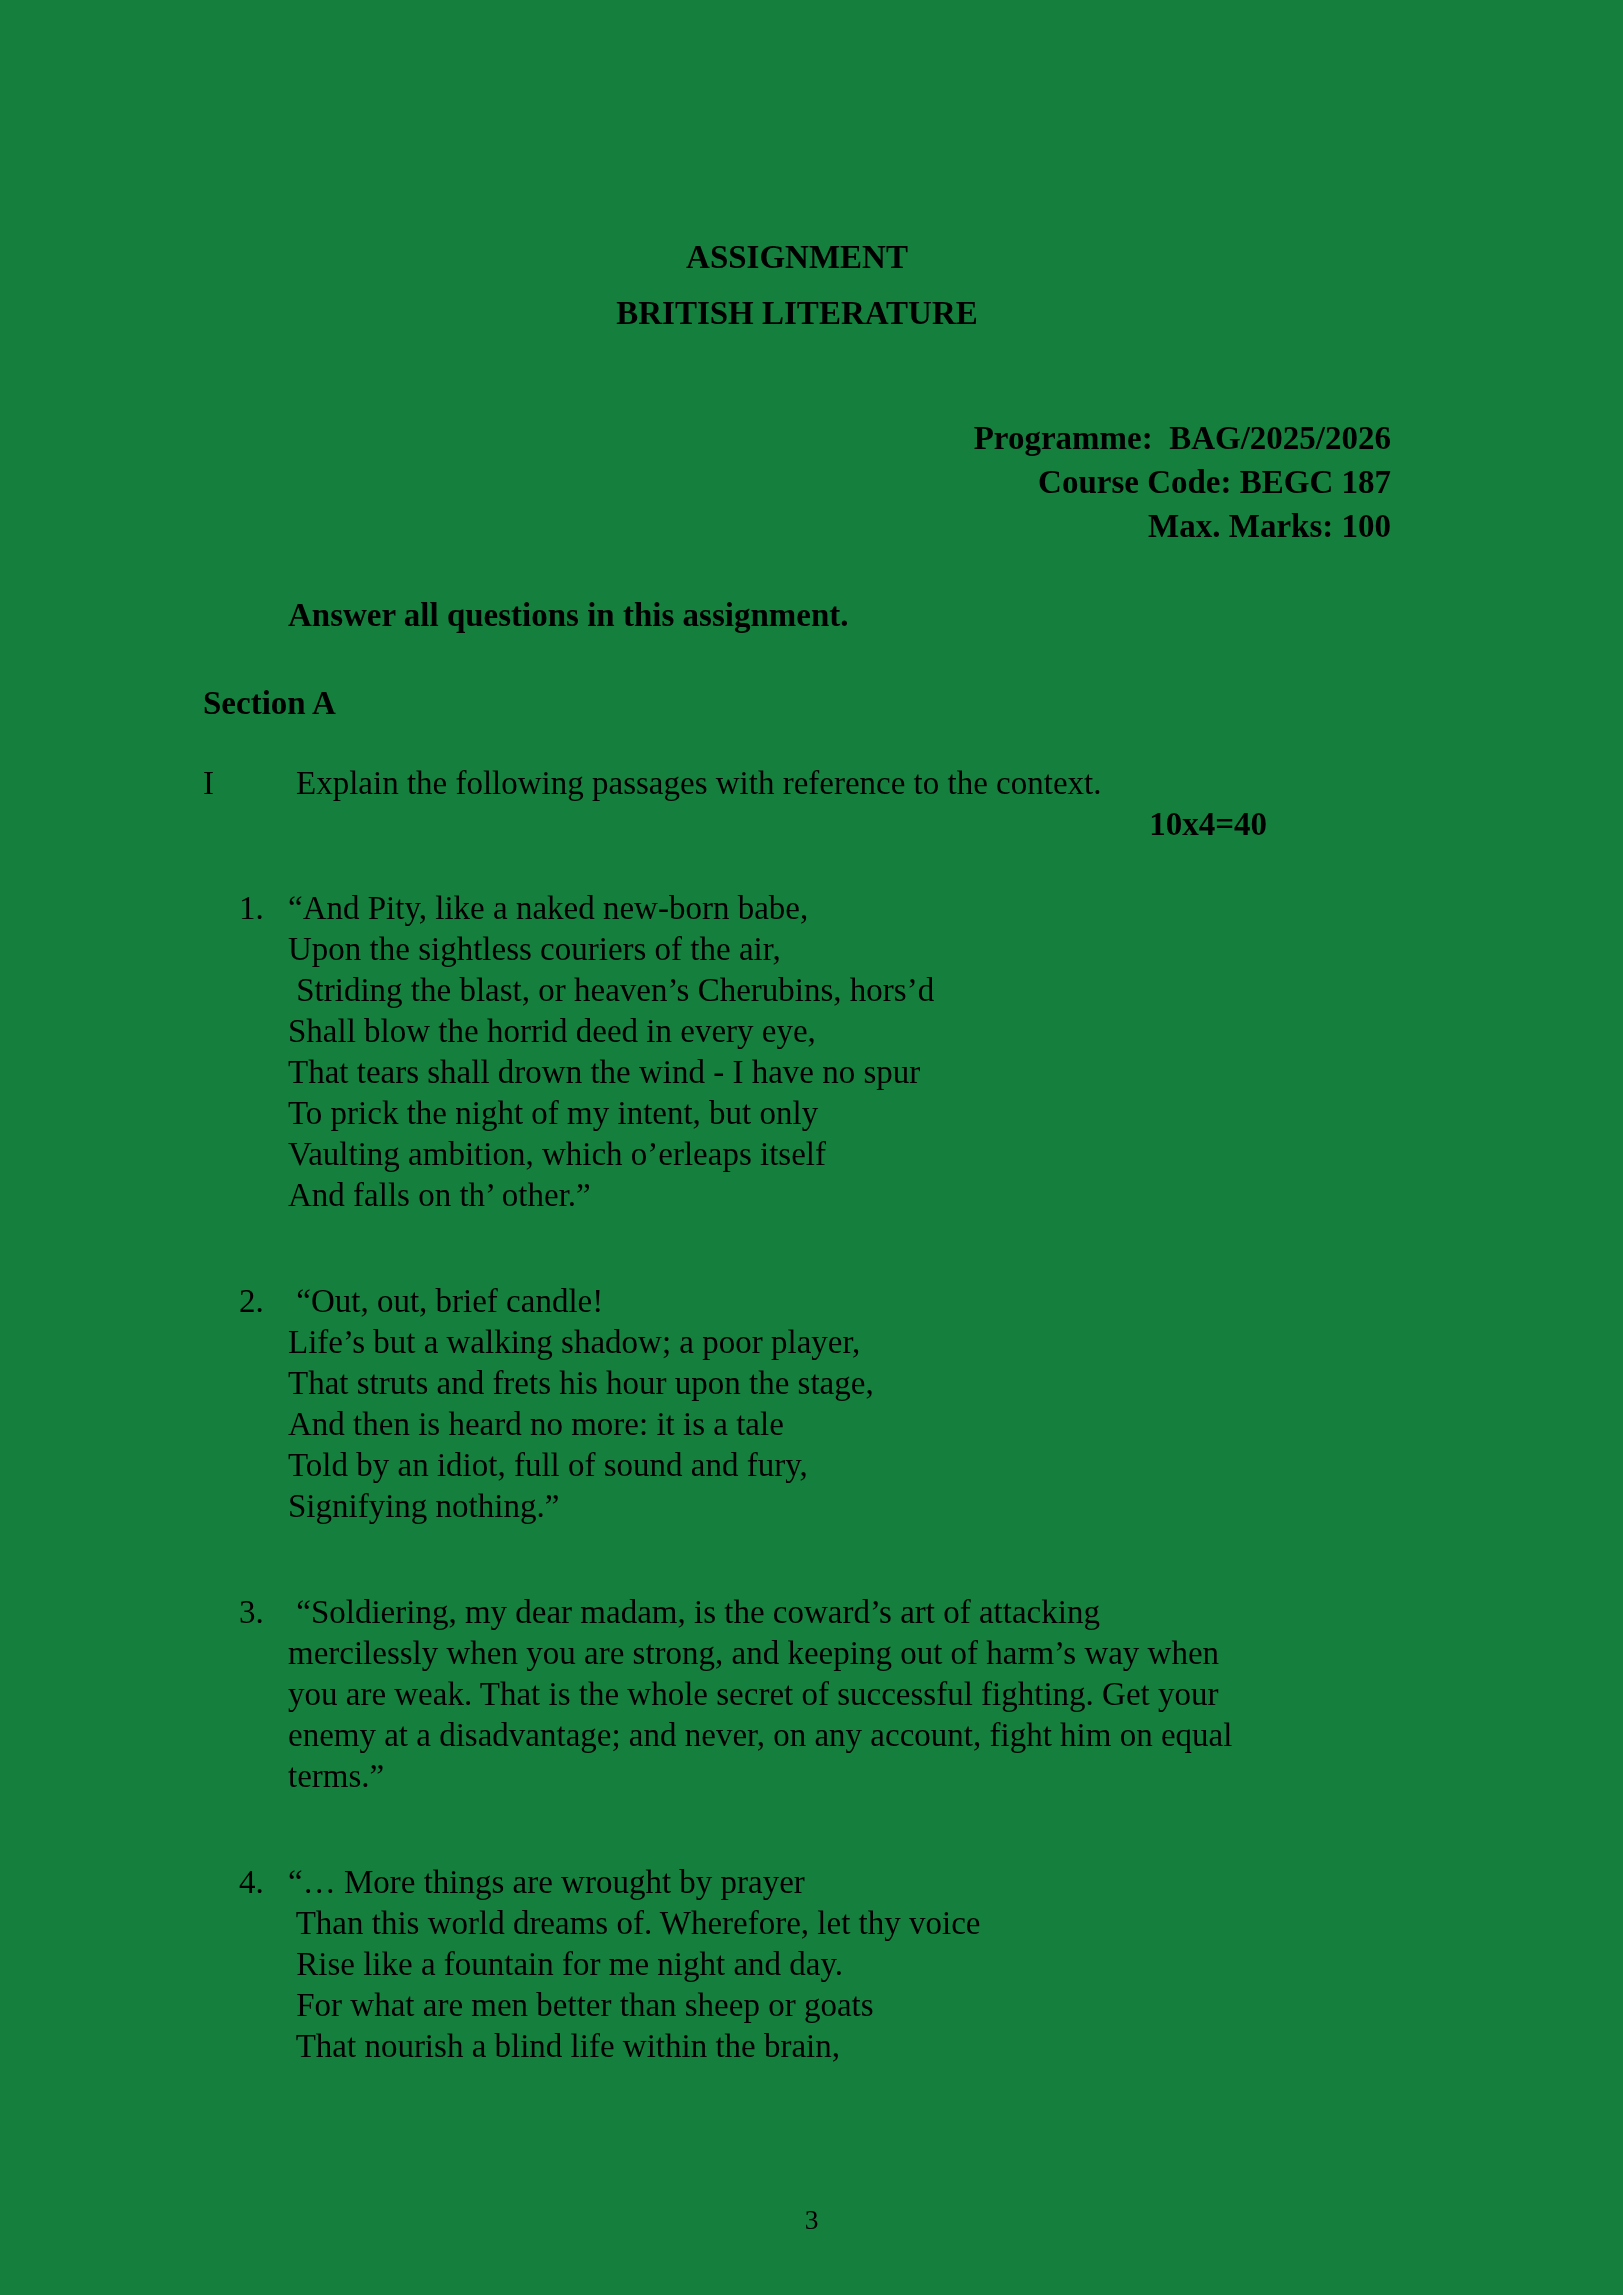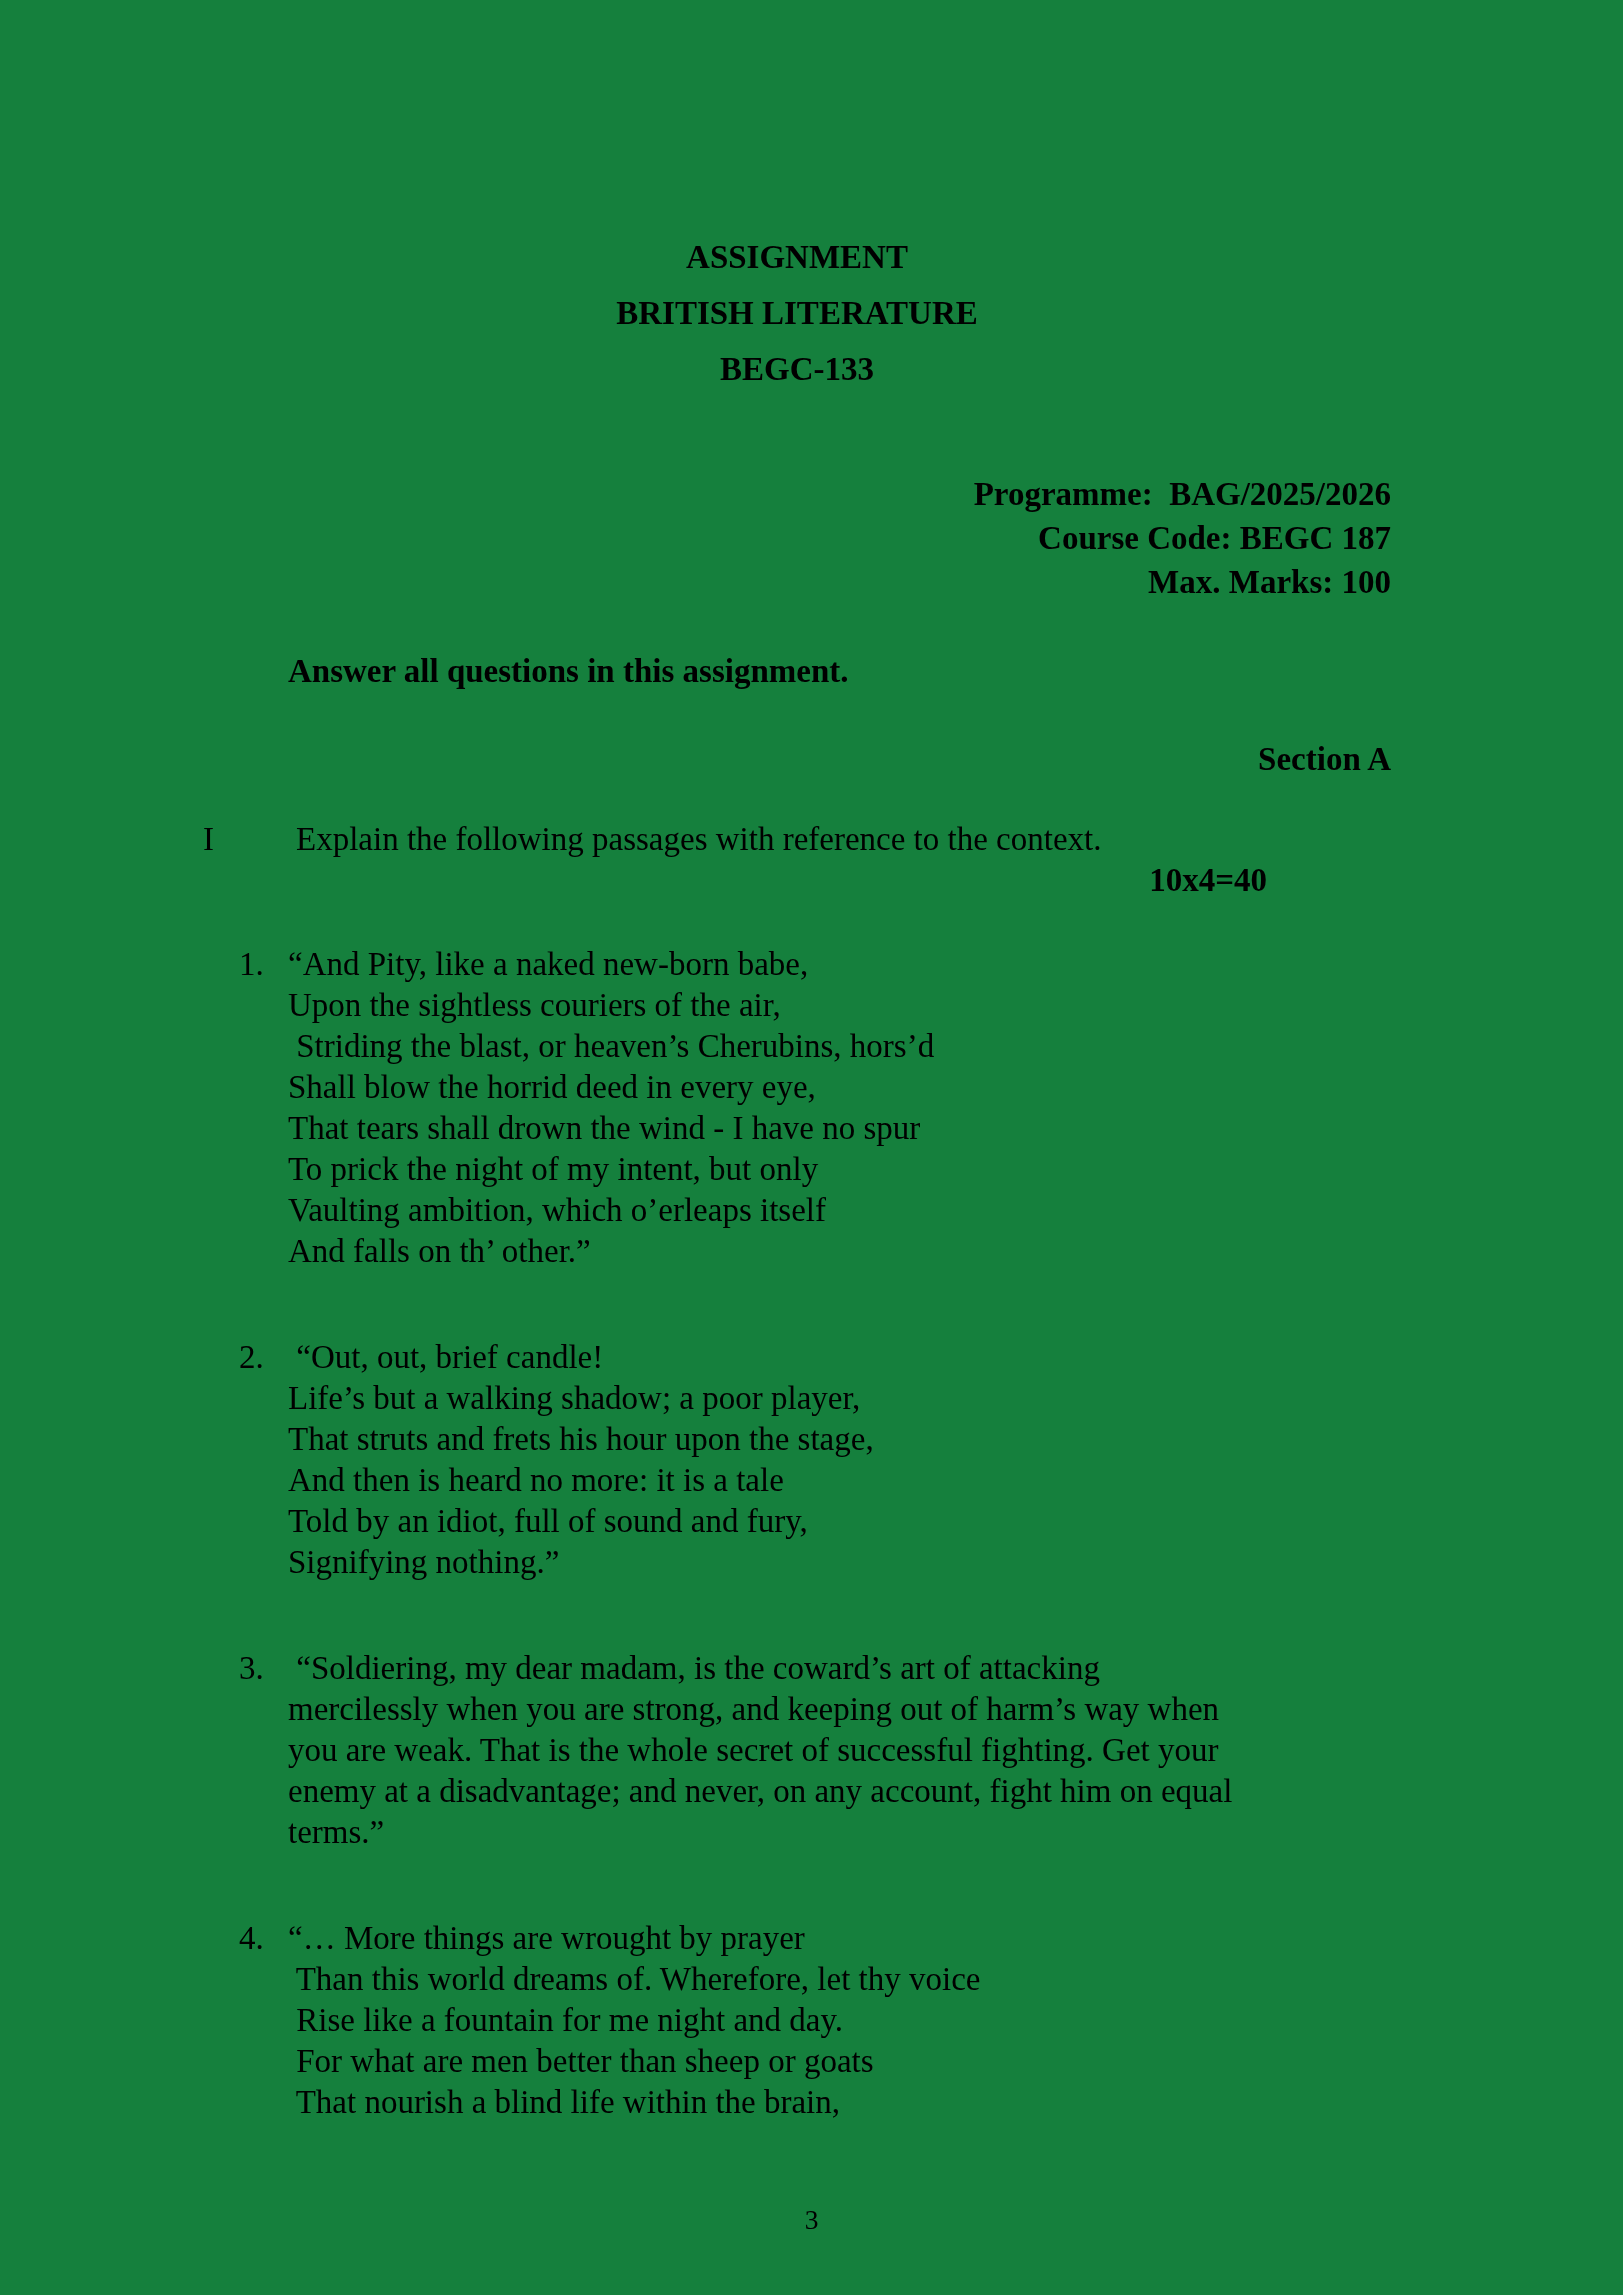--- a/index.html
+++ b/index.html
@@ -42,21 +42,21 @@
 
   .instruction {
     margin-top: 47px;
     margin-left: 85px;
     font-weight: bold;
     line-height: 41px;
   }
 
   .section-title {
     margin-top: 47px;
-    text-align: right;
+    text-align: left;
     font-weight: bold;
     line-height: 41px;
   }
 
   .prompt-row {
     margin-top: 39px;
     display: flex;
     line-height: 41px;
   }
   .prompt-roman {
@@ -108,21 +108,20 @@
 </style>
 </head>
 <body>
 
 <div class="page">
   <div class="content">
 
     <div class="title-block">
       <div class="title-line" data-bind="header.title_lines.0">ASSIGNMENT</div>
       <div class="title-line" data-bind="header.title_lines.1">BRITISH LITERATURE</div>
-      <div class="title-line" data-bind="header.title_lines.2">BEGC-133</div>
     </div>
 
     <div class="meta-block">
       <div class="meta-line" data-bind="header.meta_lines.0">Programme:  BAG/2025/2026</div>
       <div class="meta-line" data-bind="header.meta_lines.1">Course Code: BEGC 187</div>
       <div class="meta-line" data-bind="header.meta_lines.2">Max. Marks: 100</div>
     </div>
 
     <div class="instruction" data-bind="instruction">Answer all questions in this assignment.</div>
 

